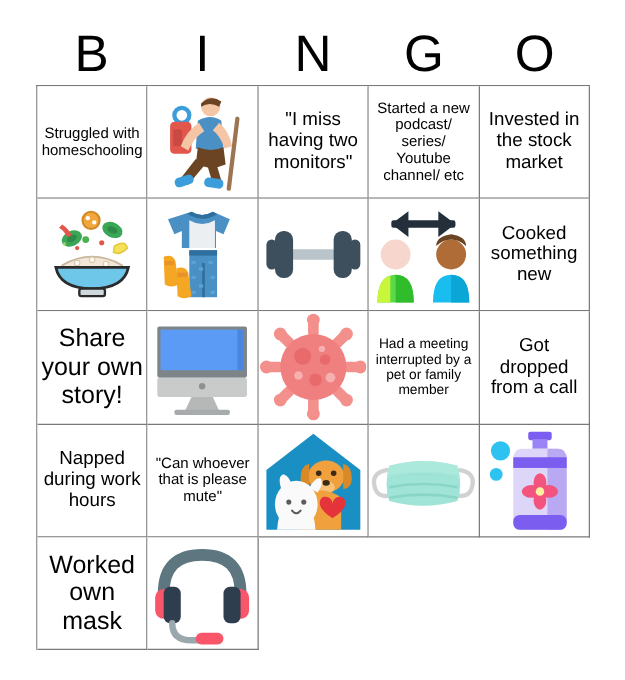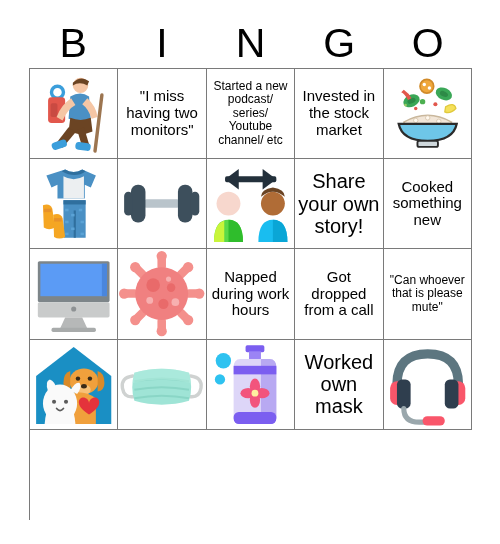--- a/index.html
+++ b/index.html
@@ -89,20 +89,23 @@
 
   <div id="header-row">
       <div class="header-letter">B</div>
       <div class="header-letter">I</div>
       <div class="header-letter">N</div>
       <div class="header-letter">G</div>
       <div class="header-letter">O</div>
     </div>
 
   <div id="grid">
+      <div class="cell">
+        <span class="cell-text fs-sm">Struggled with homeschooling</span>
+      </div>
       <div class="cell">
         <span class="art">
           <svg viewBox="0 0 100 100">
         <circle cx="31" cy="25" r="7" fill="none" stroke="#3b9edb" stroke-width="4"></circle>
         <rect x="20" y="31" width="20" height="30" rx="4" fill="#e2574c"></rect>
         <rect x="23" y="38" width="8" height="16" rx="2" fill="#c94a42"></rect>
         <circle cx="58" cy="17" r="9" fill="#f5c6a5"></circle>
         <path d="M49 14 q9 -9 19 -2 l-2 5 q-9 -5 -17 0 z" fill="#6b4423"></path>
         <path d="M46 30 q12 -7 22 0 l2 26 q-13 5 -26 0 z" fill="#4a90c4"></path>
         <path d="M47 32 q-12 8 -17 22 l7 4 q6 -13 15 -18 z" fill="#f5c6a5"></path>
@@ -200,24 +203,24 @@
         <path d="M24 69 q17 0 17 26 h-17 z" fill="#2fbd2c"></path>
         <path d="M7 95 q0 -22 12 -25 v25 z" fill="#c9f53a"></path>
         <circle cx="76" cy="50" r="14" fill="#b06c36"></circle>
         <path d="M62 42 q14 -12 28 0 q0 -9 -14 -11 q-14 2 -14 11 z" fill="#6b4423"></path>
         <path d="M59 95 q0 -26 17 -26 q17 0 17 26 z" fill="#19bdf0"></path>
         <path d="M76 69 q17 0 17 26 h-17 z" fill="#0aa6d6"></path>
       </svg>
         </span>
       </div>
       <div class="cell">
+        <span class="cell-text fs-md">Cooked something new</span>
+      </div>
+      <div class="cell">
         <span class="cell-text fs-xl">Share your own story!</span>
-      </div>
-      <div class="cell">
-        <span class="cell-text fs-md">Cooked something new</span>
       </div>
       <div class="cell">
         <span class="art">
           <svg viewBox="0 0 100 100">
         <rect x="8" y="12" width="84" height="48" rx="2" fill="#7d8589"></rect>
         <rect x="11" y="15" width="78" height="38" fill="#5b9bf5"></rect>
         <rect x="83" y="15" width="6" height="38" fill="#4a86dd"></rect>
         <rect x="8" y="60" width="84" height="18" rx="2" fill="#c9cbcb"></rect>
         <circle cx="50" cy="68" r="3" fill="#8e9294"></circle>
         <path d="M40 78 h20 l6 13 h-32 z" fill="#b6b8b8"></path>
@@ -250,24 +253,27 @@
         <circle cx="40" cy="40" r="8" fill="#e96a6a"></circle>
         <circle cx="61" cy="43" r="5" fill="#e96a6a"></circle>
         <circle cx="52" cy="62" r="6" fill="#e96a6a"></circle>
         <circle cx="36" cy="58" r="4" fill="#f7b0b0"></circle>
         <circle cx="66" cy="60" r="4.5" fill="#f7b0b0"></circle>
         <circle cx="58" cy="33" r="3" fill="#f7b0b0"></circle>
       </svg>
         </span>
       </div>
       <div class="cell">
+        <span class="cell-text fs-xs">Had a meeting interrupted by a pet or family member</span>
+      </div>
+      <div class="cell">
+        <span class="cell-text fs-md">Got dropped from a call</span>
+      </div>
+      <div class="cell">
         <span class="cell-text fs-md">Napped during work hours</span>
-      </div>
-      <div class="cell">
-        <span class="cell-text fs-md">Got dropped from a call</span>
       </div>
       <div class="cell">
         <span class="cell-text fs-sm">"Can whoever that is please mute"</span>
       </div>
       <div class="cell">
         <span class="art">
           <svg viewBox="0 0 100 100">
         <path d="M50 6 L94 40 V96 H6 V40 Z" fill="#1a8fc4"></path>
         <ellipse cx="62" cy="46" rx="17" ry="15" fill="#f0a03c"></ellipse>
         <path d="M46 34 q-8 2 -8 14 q0 9 8 10 z" fill="#d98a28"></path>

